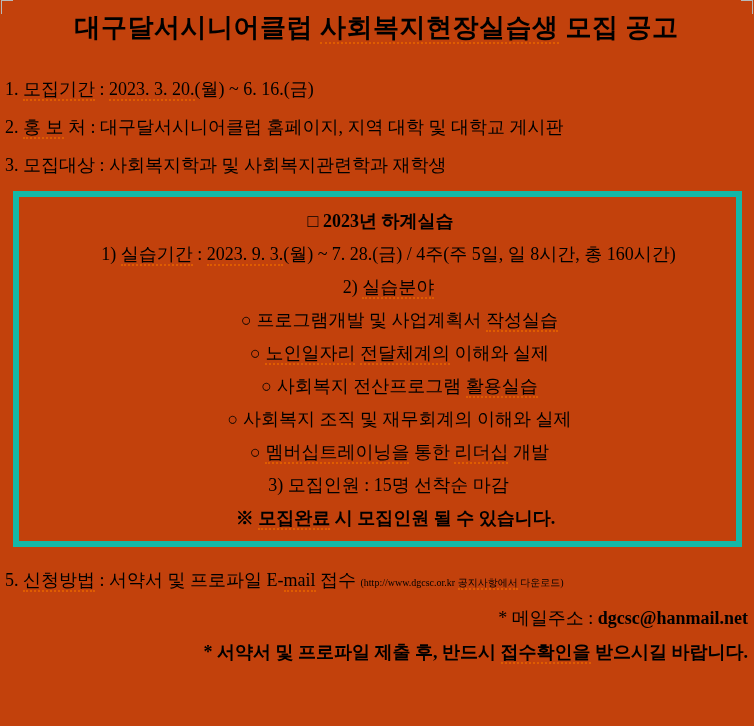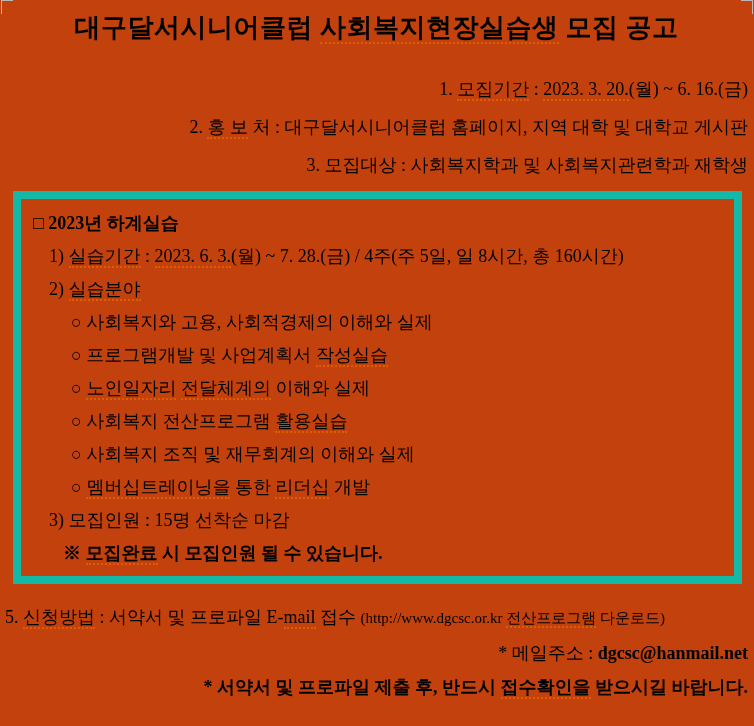--- a/index.html
+++ b/index.html
@@ -48,78 +48,77 @@
 
   .main-list {
     margin-top: 31px;
   }
   .line {
     white-space: nowrap;
     line-height: 24px;
   }
   .main-list .line {
     margin-bottom: 14px;
-    text-align: right;
   }
 
   .box {
     box-sizing: border-box;
     margin: 13px 6px 0 8px;
-    border: 8px solid #14b8a6;
+    border: 6px solid #14b8a6;
     padding: 8px 6px 6px 12px;
+    text-align: center;
   }
   .box .line {
     line-height: 33px;
     margin: 0;
   }
   .box .head { font-weight: bold; }
   .ind1 { padding-left: 16px; }
   .ind2 { padding-left: 38px; }
   .ind3 { padding-left: 30px; }
 
   .apply { margin-top: 21px; }
   .notes { margin-top: 11px; }
   .notes .line { margin-bottom: 10px; }
   .note-ind { padding-left: 26px; text-align: right; }
 
   
   .b { font-weight: bold; }
-  .small { font-size: 15px; }
+  .small { font-size: 10px; }
   .sp { border-bottom: 2px dotted var(--squiggle, #e05c00); }
 </style>
 </head>
 <body>
 
 <div class="page">
 
   <div class="corner tl"></div>
   <div class="corner tr"></div>
 
   <div class="title"><span>대구달서시니어클럽 </span><span class="sp">사회복지현장실습생</span><span> 모집 공고</span></div>
 
   <div class="main-list">
     <div class="line"><span>1. </span><span class="sp">모집기간</span><span> : </span><span class="sp">2023. 3. 20.</span><span>(월) ~ 6. 16.(금)</span></div>
     <div class="line"><span>2. </span><span class="sp">홍 보</span><span> 처 : 대구달서시니어클럽 홈페이지, 지역 대학 및 대학교 게시판</span></div>
     <div class="line"><span>3. 모집대상 : 사회복지학과 및 사회복지관련학과 재학생</span></div>
   </div>
 
   <div class="box">
     <div class="line head"><span class="b">□ 2023년 하계실습</span></div>
-    <div class="line ind1"><span>1) </span><span class="sp">실습기간</span><span> : </span><span class="sp">2023. 6. 3.</span><span>(월) ~ 7. 28.(금) / 4주(주 5일, 일 8시간, 총 160시간)</span></div>
+    <div class="line ind1"><span>1) </span><span class="sp">실습기간</span><span> : </span><span class="sp">2023. 9. 3.</span><span>(월) ~ 7. 28.(금) / 4주(주 5일, 일 8시간, 총 160시간)</span></div>
     <div class="line ind1"><span>2) </span><span class="sp">실습분야</span></div>
-    <div class="line ind2"><span>○ 사회복지와 고용, 사회적경제의 이해와 실제</span></div>
     <div class="line ind2"><span>○ 프로그램개발 및 사업계획서 </span><span class="sp">작성실습</span></div>
     <div class="line ind2"><span>○ </span><span class="sp">노인일자리</span><span> </span><span class="sp">전달체계의</span><span> 이해와 실제</span></div>
     <div class="line ind2"><span>○ 사회복지 전산프로그램 </span><span class="sp">활용실습</span></div>
     <div class="line ind2"><span>○ 사회복지 조직 및 재무회계의 이해와 실제</span></div>
     <div class="line ind2"><span>○ </span><span class="sp">멤버십트레이닝을</span><span> 통한 </span><span class="sp">리더십</span><span> 개발</span></div>
     <div class="line ind1"><span>3) 모집인원 : 15명 선착순 마감</span></div>
     <div class="line ind3"><span class="b">※ </span><span class="b sp">모집완료</span><span class="b"> 시 모집인원 될 수 있습니다.</span></div>
   </div>
 
-  <div class="line apply"><span>5. </span><span class="sp">신청방법</span><span> : 서약서 및 프로파일 E-</span><span class="sp">mail</span><span> 접수 </span><span class="small">(http://www.dgcsc.or.kr </span><span class="small sp">전산프로그램</span><span class="small"> 다운로드)</span></div>
+  <div class="line apply"><span>5. </span><span class="sp">신청방법</span><span> : 서약서 및 프로파일 E-</span><span class="sp">mail</span><span> 접수 </span><span class="small">(http://www.dgcsc.or.kr </span><span class="small sp">공지사항에서</span><span class="small"> 다운로드)</span></div>
 
   <div class="notes">
     <div class="line note-ind"><span>* 메일주소 : </span><span class="b">dgcsc@hanmail.net</span></div>
     <div class="line note-ind"><span class="b">* 서약서 및 프로파일 제출 후, 반드시 </span><span class="b sp">접수확인을</span><span class="b"> 받으시길 바랍니다.</span></div>
   </div>
 
 </div>
 
 </body></html>

